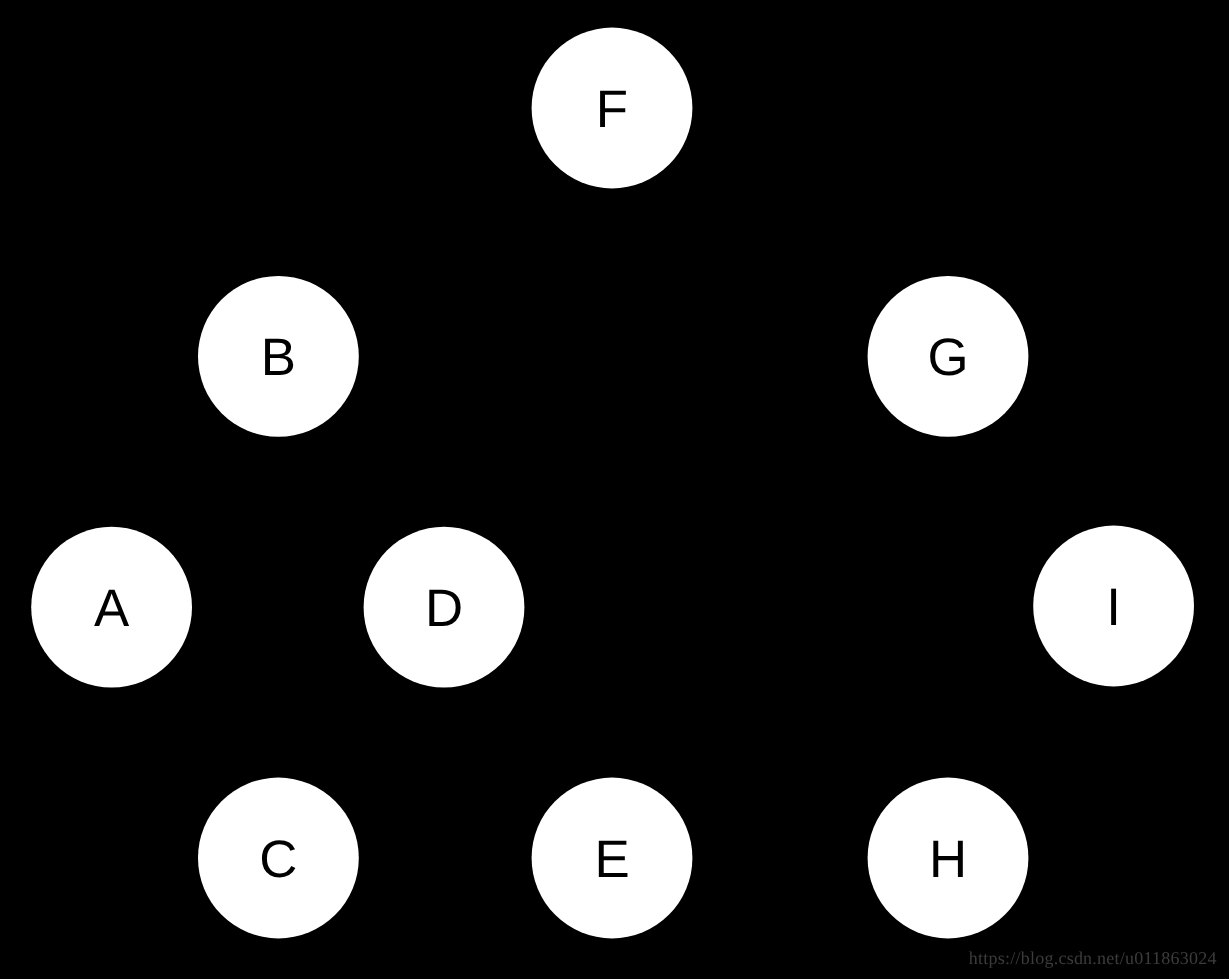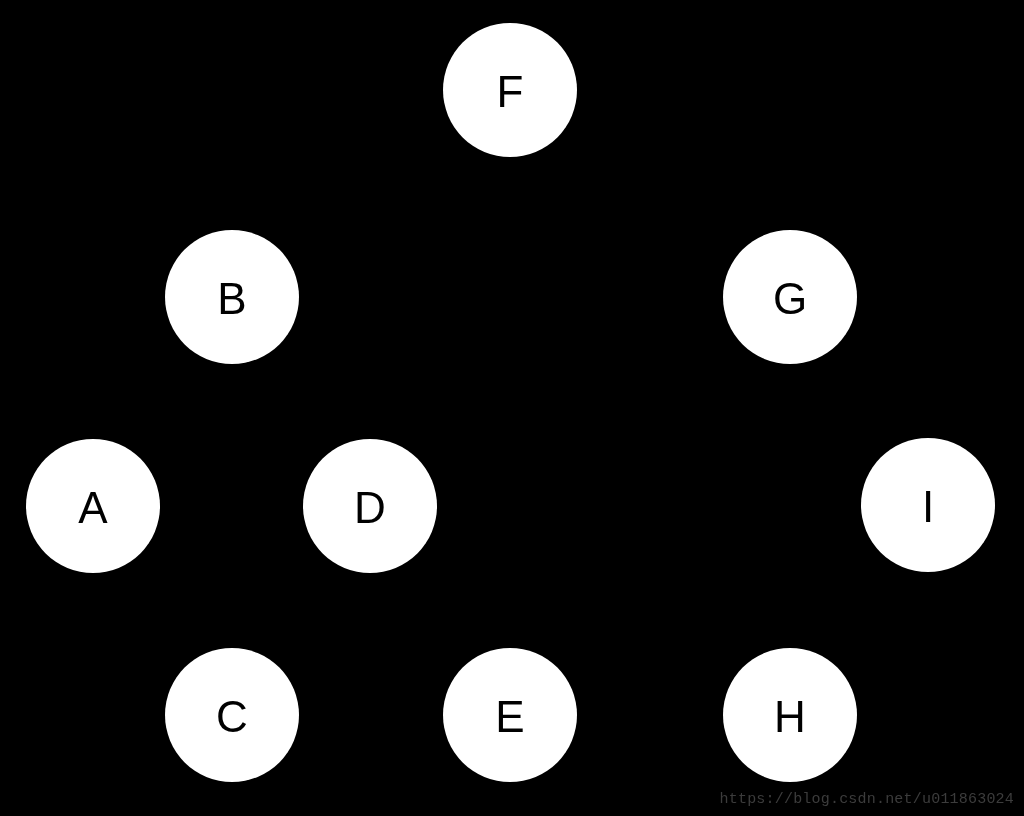--- a/index.html
+++ b/index.html
@@ -46,21 +46,21 @@
     fill: none;
   }
   .arrow-nick {
     fill: #000000;
   }
   #watermark {
     position: absolute;
     right: 10px;
     bottom: 8px;
     color: #3c3c3c;
-    font-family: Liberation Mono, monospace;
+    font-family: Liberation Serif, serif;
     font-size: 15px;
     letter-spacing: 0.2px;
     white-space: nowrap;
     user-select: none;
   }
 </style>
 </head>
 <body>
 
 <div id="canvas">

